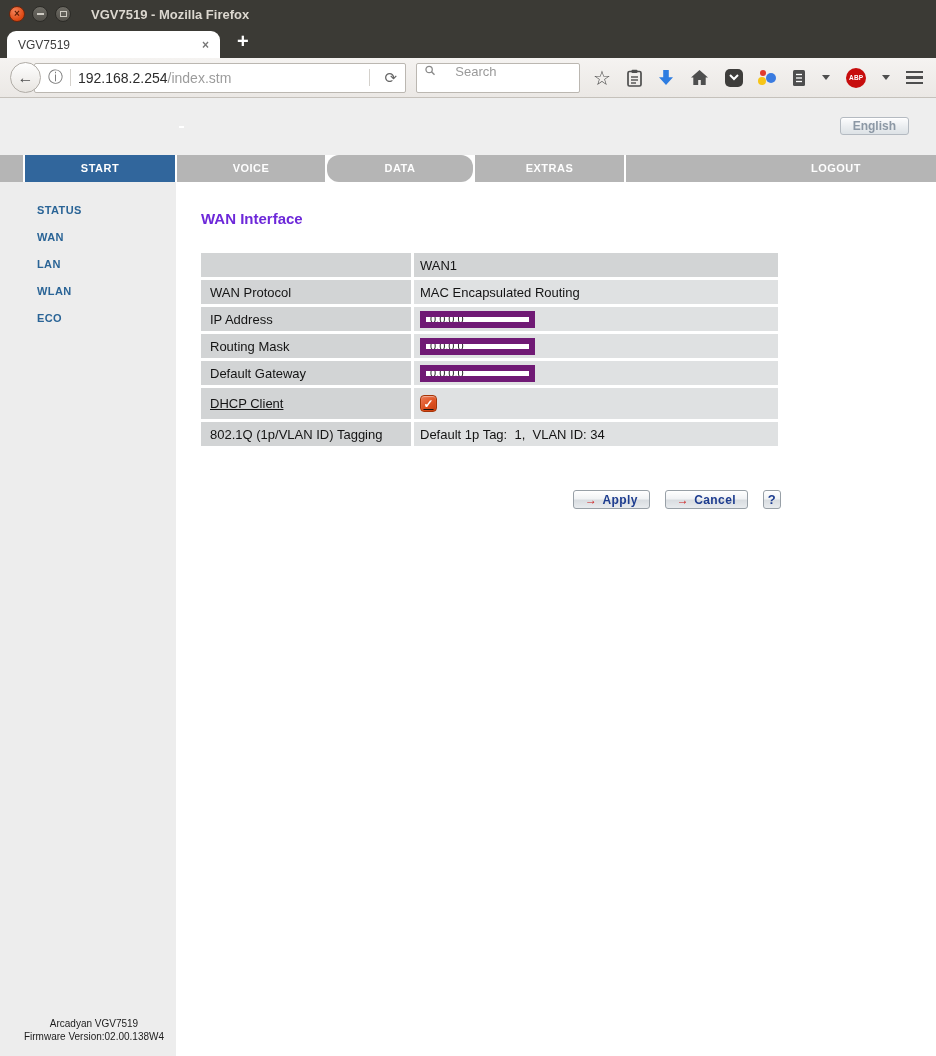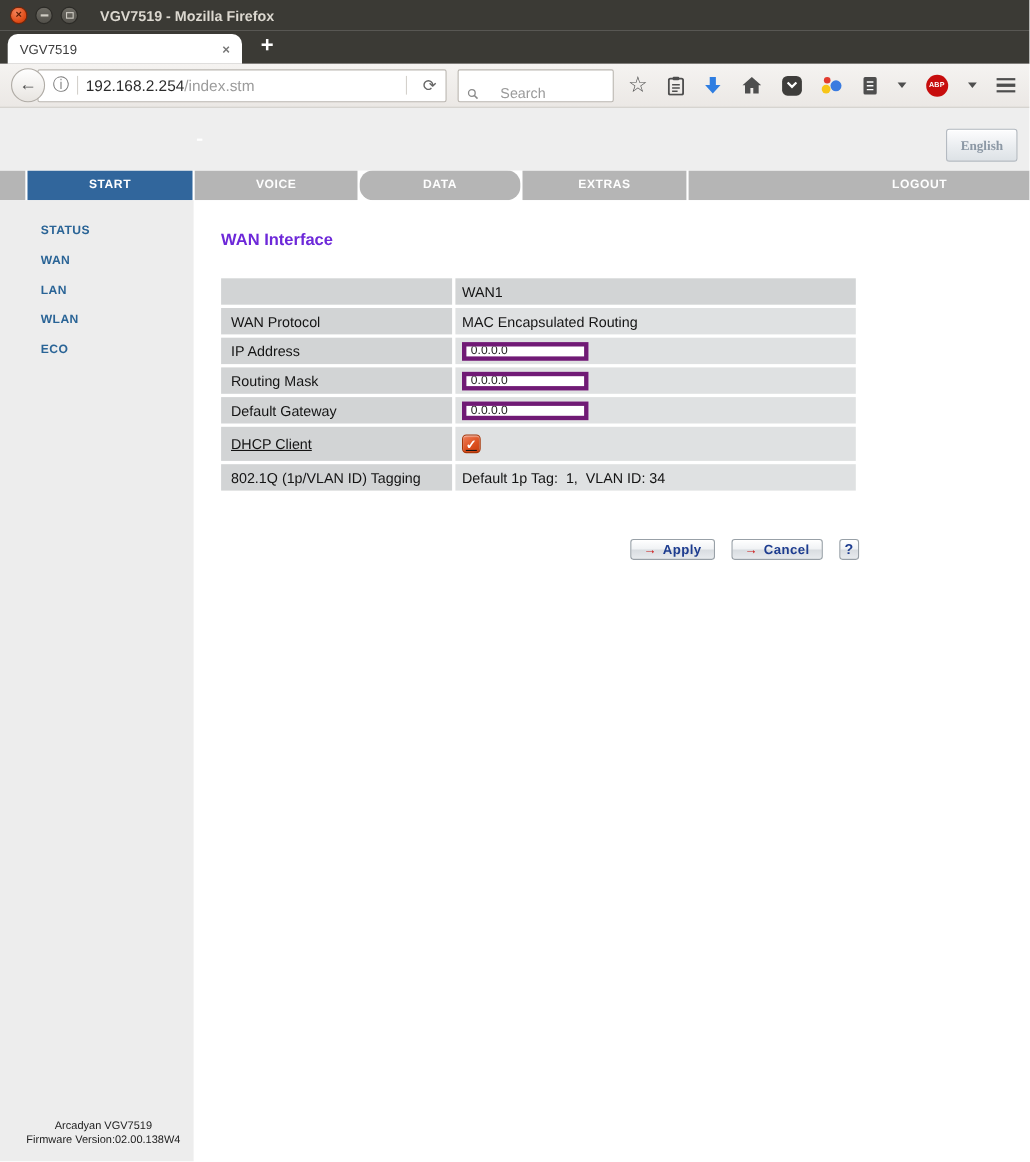--- a/index.html
+++ b/index.html
@@ -25,41 +25,41 @@
   
   .toolbar { height:40px; background:linear-gradient(#f5f3f1,#ebe8e5); border-bottom:1px solid #c5c1bb; display:flex; align-items:center; padding:0 10px; }
   .back-btn { width:31px; height:31px; border-radius:50%; background:linear-gradient(#fefefe,#e8e5e1); border:1px solid #b0aca6; display:flex; align-items:center; justify-content:center; font-size:16px; font-weight:bold; color:#4f4f4f; z-index:2; margin-right:-7px; flex:0 0 auto; }
   .url-field { height:30px; width:372px; background:#fff; border:1px solid #bbb7b1; border-radius:2px; display:flex; align-items:center; padding:0 8px 0 13px; flex:0 0 auto; }
   .info-icon { font-size:15px; color:#7a7a7a; }
   .vsep { width:1px; height:17px; background:#d4d1cc; margin:0 7px; }
   .url-domain { font-size:14px; color:#2c2c2c; }
   .url-path { font-size:14px; color:#9c9c9c; }
   .url-spacer { flex:1; }
   .reload-icon { font-size:15px; color:#666; margin-left:7px; }
-  .search-field { height:30px; width:142px; background:#fff; border:1px solid #bbb7b1; border-radius:2px; display:flex; align-items:flex-end; padding:0 8px; margin-left:10px; gap:20px; flex:0 0 auto; }
+  .search-field { height:30px; width:164px; background:#fff; border:1px solid #bbb7b1; border-radius:2px; display:flex; align-items:flex-start; padding:0 8px; margin-left:10px; gap:20px; flex:0 0 auto; }
   .search-field input { border:none; outline:none; width:100%; font-size:13px; color:#444; background:transparent; font-family:inherit; }
   .search-field input::placeholder { color:#9a9a9a; }
   .tool-icons { flex:1; display:flex; align-items:center; justify-content:space-between; margin-left:13px; padding-right:3px; }
   .ticon { color:#4e4e4e; display:flex; align-items:center; justify-content:center; }
   .star-glyph { font-size:20px; line-height:1; }
   .pocket-badge { width:18px; height:18px; border-radius:5px; background:#3e3d3b; display:flex; align-items:center; justify-content:center; }
   .dots-wrap { width:18px; height:18px; position:relative; }
   .dot { position:absolute; border-radius:50%; }
   .dot-red { width:6px; height:6px; background:#e23b2e; left:2px; top:1px; }
   .dot-yellow { width:8px; height:8px; background:#f7c518; left:0; bottom:2px; }
   .dot-blue { width:10px; height:10px; background:#3a7be0; right:0; top:4px; }
   .chevron-down { width:0; height:0; border-left:4px solid transparent; border-right:4px solid transparent; border-top:5px solid #4e4e4e; }
   .abp-badge { width:20px; height:20px; border-radius:50%; background:#c70d0d; color:#fff; font-size:6.5px; font-weight:bold; display:flex; align-items:center; justify-content:center; letter-spacing:.2px; }
   .burger { display:flex; flex-direction:column; gap:3px; }
   .burger span { width:17px; height:2.5px; background:#4e4e4e; display:block; }
 
   
   .site-header { height:57px; background:#eeeeee; position:relative; }
   .logo-dash { position:absolute; left:179px; top:28px; width:5px; height:2px; background:#fff; }
-  .lang-btn { position:absolute; right:11px; top:19px; height:30px; padding:0 12px; border:1px solid #b4bac1; border-radius:3px; background:linear-gradient(#fdfdfe,#eaedf0 55%,#dde2e6); box-shadow:inset 0 1px 0 #fff; color:#8c98a5; font-weight:bold; font-size:12px; font-family:Liberation Serif, serif; }
+  .lang-btn { position:absolute; right:27px; top:19px; height:18px; padding:0 12px; border:1px solid #b4bac1; border-radius:3px; background:linear-gradient(#fdfdfe,#eaedf0 55%,#dde2e6); box-shadow:inset 0 1px 0 #fff; color:#8c98a5; font-weight:bold; font-size:12px; font-family:Liberation Sans, sans-serif; }
 
   .site-nav { height:27px; background:#fff; display:flex; gap:2px; }
   .nav-stub { width:23px; background:#b5b5b5; }
   .nav-item { background:#b5b5b5; color:#fefefe; font-size:11px; font-weight:bold; letter-spacing:.5px; text-align:center; line-height:27px; }
   .nav-item.active { background:#31669c; }
   .nav-voice { width:148px; } .nav-start { width:150px; } .nav-data { width:146px;border-radius:12px; } .nav-extras { width:149px; }
   .nav-logout { flex:1; padding-left:110px; }
 
   .content { display:flex; height:874px; }
   .sidebar { width:176px; background:#ededed; position:relative; padding-top:22px; flex:0 0 auto; }
@@ -69,21 +69,21 @@
   .main { flex:1; background:#fff; padding:28px 0 0 25px; }
   .page-heading { color:#6d28d9; font-size:15px; font-weight:bold; }
 
   .settings-table { border-collapse:separate; border-spacing:3px; margin:23px 0 0 -3px; width:583px; }
   .settings-table td { font-size:13px; color:#141414; vertical-align:middle; }
   .cell-label { background:#d2d4d5; width:210px; padding:3px 9px; height:24px; }
   .cell-value { background:#dfe1e2; padding:3px 6px; }
   .header-row .cell-value { background:#d2d4d5; }
   .row-tall .cell-label, .row-tall .cell-value { height:31px;text-decoration:underline; }
   .pre { white-space:pre; }
-  .ip-input { width:115px; height:17px; border:4px solid #701a75; font-size:11px; padding:1px 4px; font-family:inherit; color:#222; background:#fff; }
+  .ip-input { width:115px; height:17px; border:6px solid #701a75; font-size:11px; padding:1px 4px; font-family:inherit; color:#222; background:#fff; }
   .checkbox-on { width:17px; height:17px; border-radius:4px; background:linear-gradient(145deg,#ee7c57,#dc4f1e 60%,#c63e10); border:1px solid #a63508; box-shadow:inset 0 1px 1px rgba(255,255,255,.45); color:#fff; font-size:12px; font-weight:bold; display:flex; align-items:center; justify-content:center; cursor:pointer; }
 
   .actions { width:580px; display:flex; align-items:center; justify-content:flex-end; gap:15px; margin-top:41px; }
   .btn { display:inline-flex; align-items:center; gap:5px; height:19px; padding:0 11px; border:1px solid #98a0a7; border-radius:3px; background:linear-gradient(#ffffff,#f1f3f5 45%,#d9dde1 55%,#e8ebee); box-shadow:inset 0 1px 0 #fff; font-family:inherit; font-size:12px; font-weight:bold; color:#1d3c8f; letter-spacing:.4px; }
   .btn .red-arrow { color:#cc1414; font-weight:bold; font-size:12px; }
   .help-btn { width:18px; padding:0; justify-content:center; font-size:13px; }
 </style>
 </head>
 <body>
 

